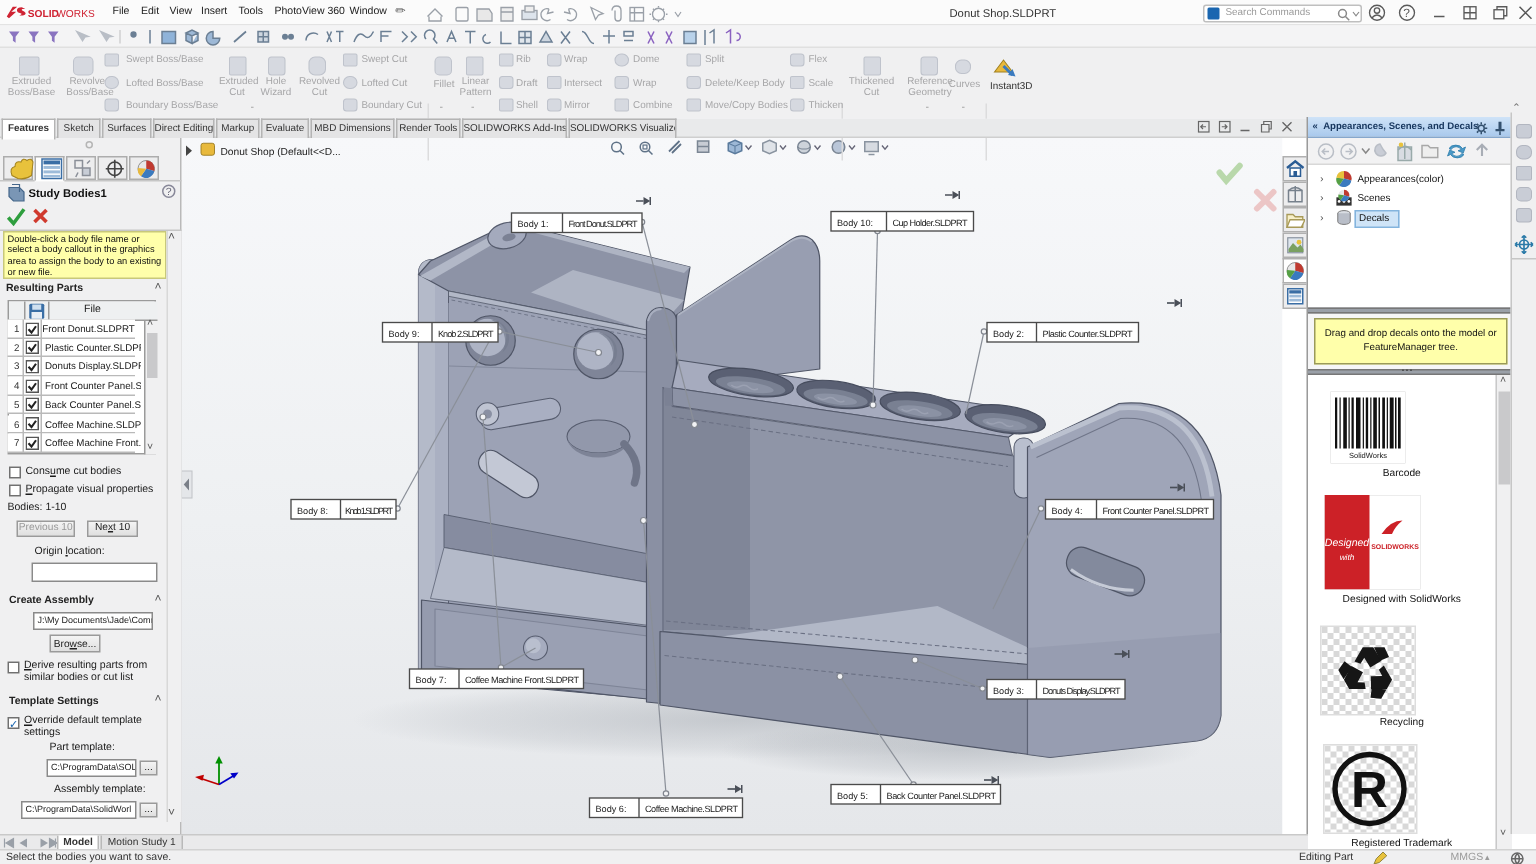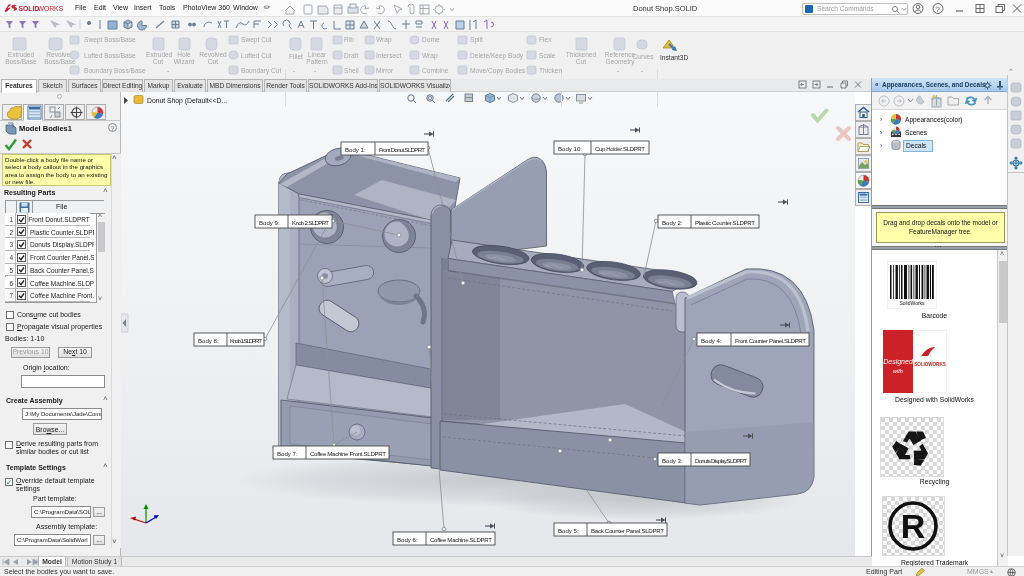--- a/index.html
+++ b/index.html
@@ -391,21 +391,21 @@
         <path d="M112,3 l3,8 l2,-3 l3,-1 Z"></path>
         <path d="M126,5 q0,-3 3,-3 q3,0 3,3 l0,5 q0,2 -2,2 q-2,0 -2,-2 l0,-5"></path>
         <g stroke="#9aa0a8">
           <rect x="138" y="3" width="9" height="9"></rect>
           <path d="M141,3 v9 M138,6.5 h9"></path>
         </g>
         <circle cx="157" cy="7.5" r="4"></circle>
         <path d="M157,3 v-1 M157,13 v-1 M152,7.5 h-1 M163,7.5 h-1 M154,4.5 l-0.7,-0.7 M160,10.5 l0.7,0.7 M154,10.5 l-0.7,0.7 M160,4.5 l0.7,-0.7"></path>
         <path d="M168,6 l2,3 l2,-3" stroke-width="0.8"></path>
  </svg>
- <span class="abs" style="left:633px;top:4px;font-size:7.5px;color:#333;">Donut Shop.SOLID</span>
+ <span class="abs" style="left:633px;top:4px;font-size:7.5px;color:#333;">Donut Shop.SLDPRT</span>
  <div class="abs" style="left:802px;top:2.5px;width:106px;height:12px;background:#fff;border:1px solid #bfbfbf;border-radius:2px;">
    <span class="abs" style="left:2px;top:1px;width:8px;height:8px;background:#1a66b0;border-radius:1px;"></span>
    <span class="abs" style="left:14px;top:1.5px;font-size:6.6px;color:#9a9a9a;">Search Commands</span>
    <svg class="abs" style="left:88px;top:1.5px;" width="16" height="9" viewBox="0 0 16 9" stroke="#888" fill="none">
           <circle cx="4" cy="4" r="2.6"></circle>
           <line x1="6" y1="6" x2="8.5" y2="8.5"></line>
           <path d="M11,3 l2,2.5 l2,-2.5" stroke-width="0.8"></path>
         </svg>
  </div>
  <svg class="abs" style="left:912px;top:2px;" width="112" height="13" viewBox="0 0 112 13" fill="none" stroke="#5a5a5a">
@@ -607,21 +607,21 @@
           <circle cx="6.5" cy="6.5" r="5.5" fill="#e8e8e8" stroke="#888" stroke-width="0.6"></circle>
           <path d="M6.5,6.5 L6.5,1 A5.5,5.5 0 0,1 11.8,8 Z" fill="#c03a30"></path>
           <path d="M6.5,6.5 L11.8,8 A5.5,5.5 0 0,1 3,11.5 Z" fill="#3a7abf"></path>
           <path d="M6.5,6.5 L3,11.5 A5.5,5.5 0 0,1 1,6 Z" fill="#e8b93c"></path>
         </g>
  </svg>
  <svg class="abs" style="left:4px;top:30px;" width="14" height="14" viewBox="0 0 14 14">
         <path d="M2,3 h7 l3,3 v6 h-7 l-3,-3 Z" fill="#7a96b5" stroke="#44668a" stroke-width="0.8"></path>
         <path d="M4,1 h5 v5" fill="none" stroke="#44668a" stroke-width="0.8"></path>
       </svg>
- <span class="abs" style="left:19px;top:32px;font-size:7.5px;font-weight:bold;color:#111;">Model Bodies1</span>
+ <span class="abs" style="left:19px;top:32px;font-size:7.5px;font-weight:bold;color:#111;">Study Bodies1</span>
  <span class="abs" style="left:108px;top:31px;width:9px;height:9px;border:1px solid #889;border-radius:50%;color:#667;font-size:7px;line-height:9px;text-align:center;">?</span>
  <svg class="abs" style="left:4px;top:46px;" width="34" height="13" viewBox="0 0 34 13">
         <path d="M1.5,7 l3.5,4 l7,-9.5" stroke="#2e9e3e" stroke-width="2.4" fill="none"></path>
         <path d="M19,2 l8,8 M27,2 l-8,8" stroke="#d03a2e" stroke-width="2.4"></path>
       </svg>
  <div class="abs" style="left:0;top:61px;width:121px;height:1px;background:#c6c6c6;"></div>
  <div class="abs" style="left:2px;top:62px;width:109px;height:32px;background:#ffffaa;border:1px solid #c8c87a;font-size:6.2px;line-height:7.4px;padding:1px 2px;color:#111;">Double-click a body file name or select a body callout in the graphics area to assign the body to an existing or new file.</div>
  <div class="abs" style="left:111px;top:62px;width:10px;height:394px;background:#f0f0f1;border-left:1px solid #d8d8d8;"></div>
  <span class="chev" style="left:112px;top:61px;">˄</span>
  <span class="chev" style="left:112px;top:445px;">˅</span>

